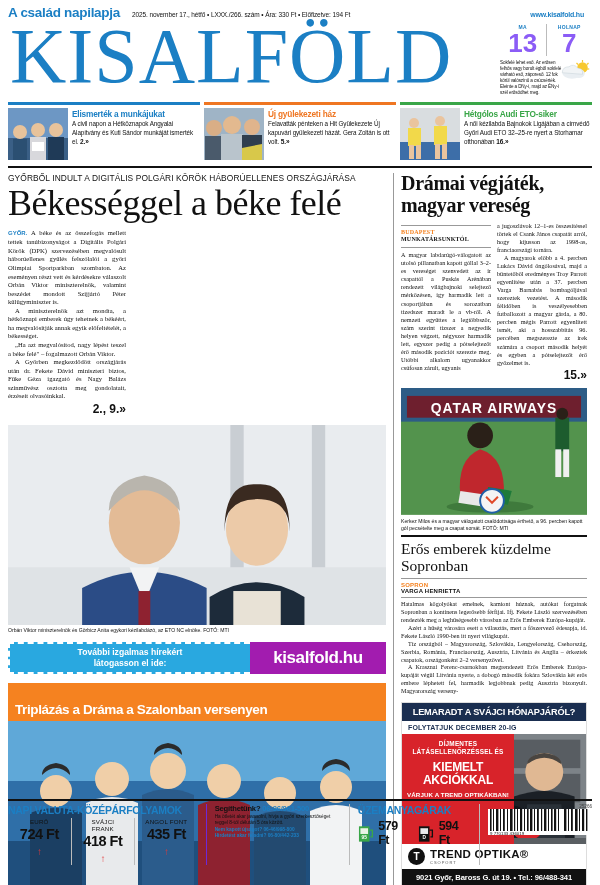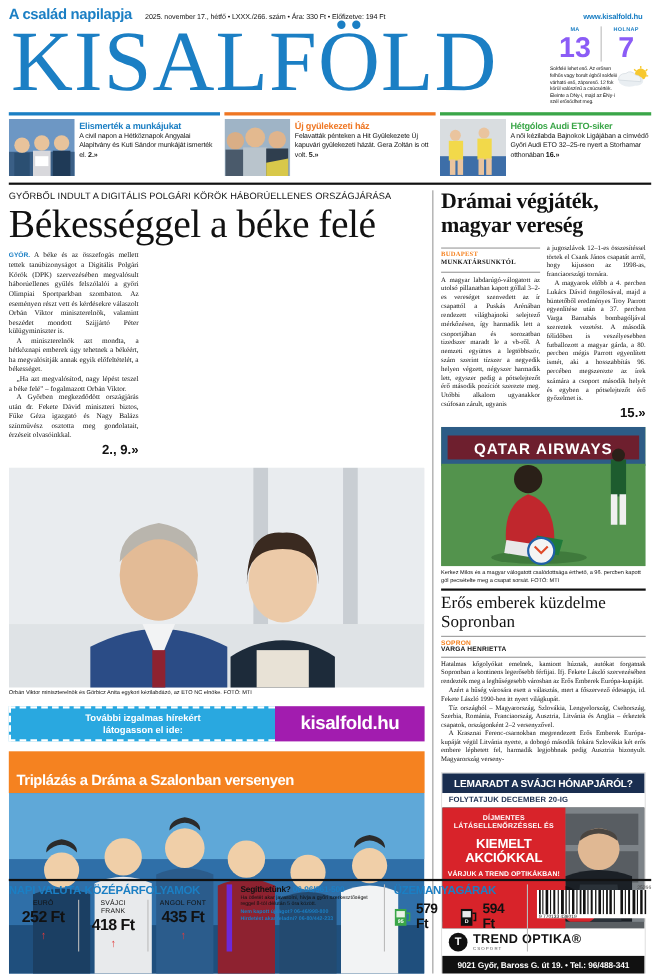--- a/index.html
+++ b/index.html
@@ -194,21 +194,21 @@
     color: #1b7fc4; font-size: 10.5px; font-weight: bold;
     letter-spacing: -0.3px; margin-bottom: 2px;
   }
   .fx-rows { display: flex; }
   .fx-cell { padding: 0 9px; text-align: center; }
   .fx-cell + .fx-cell { border-left: 1px solid #bbb; }
   .fx-lab { font-size: 6.2px; letter-spacing: 0.2px; color: #111; }
   .fx-val { font-size: 14.5px; font-weight: bold; letter-spacing: -0.5px; margin-top: 1px; }
   .arrow-up { color: #e23b3b; font-size: 10px; }
 
-  .help { border-left: 5px solid #6d28d9; padding: 0 8px; width: 148px; }
+  .help { border-left: 1px solid #6d28d9; padding: 0 8px; width: 148px; }
   .help-l1 { font-size: 7.6px; font-weight: bold; letter-spacing: -0.2px; }
   .help-l1 b { color: #1b7fc4; }
   .help-l2 { font-size: 4.8px; line-height: 1.3; margin-top: 1px; color: #111; }
   .help-l3 { font-size: 4.8px; font-weight: bold; color: #1b7fc4; margin-top: 1px; }
 
   .fuel { border-left: 1px solid #bbb; padding: 0 8px; }
   .fuel-title { color: #1b7fc4; font-size: 10.5px; font-weight: bold; letter-spacing: -0.3px; }
   .fuel-rows { display: flex; gap: 8px; margin-top: 3px; align-items: center; }
   .fuel-item { display: flex; align-items: center; gap: 4px; }
   .pump { width: 17px; height: 19px; }
@@ -525,21 +525,21 @@
   <div class="footer">
     <div class="footer-rule"></div>
     <div class="footer-in">
 
       <div class="fx">
         <div class="fx-title">NAPI VALUTA-KÖZÉPÁRFOLYAMOK</div>
         <div class="fx-rows">
           <div class="fx-cell">
             <div class="fx-lab">EURÓ</div>
             <div class="fx-val">
-              <span>252 Ft</span>
+              <span>724 Ft</span>
               <span class="arrow-up">↑</span>
             </div>
           </div>
           <div class="fx-cell">
             <div class="fx-lab">SVÁJCI FRANK</div>
             <div class="fx-val">
               <span>418 Ft</span>
               <span class="arrow-up">↑</span>
             </div>
           </div>

